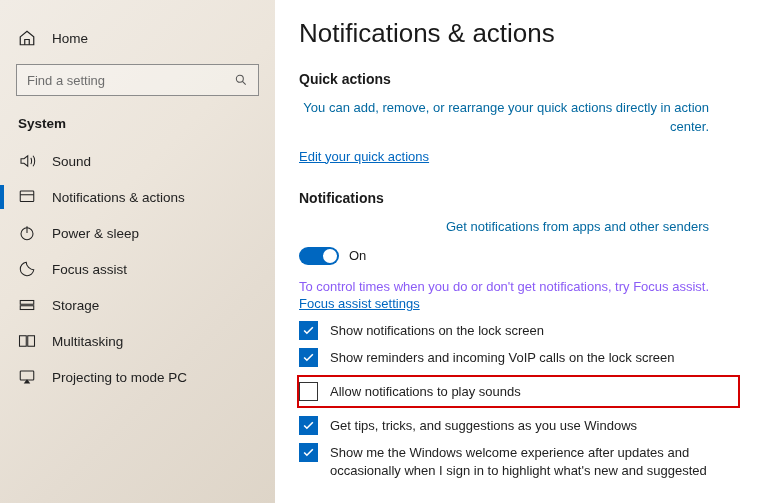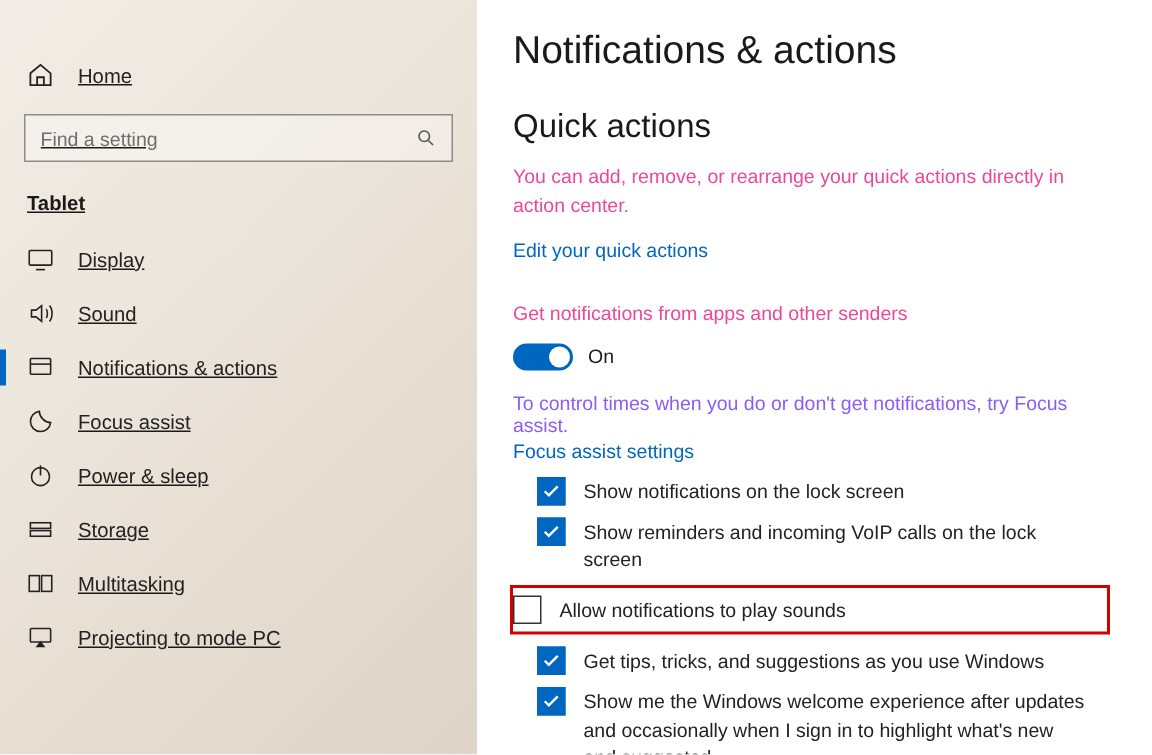--- a/index.html
+++ b/index.html
@@ -7,25 +7,24 @@
   font-family: "Segoe UI", Arial, sans-serif;
   font-size: 13px;
   color: #1a1a1a;
   width: 768px;
   height: 503px;
   overflow: hidden;
   display: flex;
   background: #fff;
 }
 .sidebar {
-  width: 318px;
+  width: 275px;
   height: 503px;
   background: linear-gradient(135deg, #f1ece5 0%, #ece5db 40%, #e4dcd1 70%, #ded5c8 100%);
-  padding-top: 32px;
-  text-decoration: underline;
+  padding-top: 20px;
 }
 .side-row {
   display: flex;
   align-items: center;
   height: 36px;
   padding-left: 18px;
   gap: 16px;
   cursor: pointer;
   position: relative;
 }
@@ -54,33 +53,33 @@
 .search-box input::placeholder { color: #6e6e6e; }
 .search-box .sicon { width: 14px; height: 14px; }
 .section-header { font-weight: 600; font-size: 13.5px; padding: 6px 0 12px 18px; }
 .content {
   flex: 1;
   padding: 18px 28px 10px 24px;
   overflow: hidden;
   background: #ffffff;
 }
 h1 { font-weight: 400; font-size: 26px; margin-bottom: 22px; }
-h2 { font-weight: 400; font-size: 22px; margin-bottom: 12px; }
-.desc { font-size: 13px; color: #ec4899; line-height: 1.45; margin-bottom: 12px; max-width: 410px; }
-.link { color: #0067c0; font-size: 13px; cursor: pointer; display: inline-block; }
+h2 { font-weight: 700; font-size: 14px; margin-bottom: 12px; }
+.desc { font-size: 13px; color: #0369a1; line-height: 1.45; margin-bottom: 12px; max-width: 410px; text-align: right; }
+.link { color: #0067c0; font-size: 13px; cursor: pointer; display: inline-block; text-decoration: underline; }
 .block { margin-bottom: 26px; }
 .toggle-row { display: flex; align-items: center; gap: 10px; margin: 10px 0 14px 0; }
 .toggle {
   width: 40px; height: 18px; border-radius: 9px; background: #0067c0; position: relative;
 }
 .toggle .knob {
   position: absolute; right: 2px; top: 2px; width: 14px; height: 14px; border-radius: 50%; background: #fff;
 }
 .hint { font-size: 13px; color: #8b5cf6; margin-bottom: 2px; }
-.chk-row { display: flex; align-items: flex-start; gap: 12px; margin: 8px 16px; max-width: 430px; }
+.chk-row { display: flex; align-items: flex-start; gap: 12px; margin: 8px 0; max-width: 430px; }
 .chk {
   width: 19px; height: 19px; border: 1px solid #333; flex-shrink: 0;
   display: flex; align-items: center; justify-content: center;
 }
 .chk.checked { background: #0067c0; border-color: #0067c0; }
 .chk.checked svg { display: block; }
 .chk svg { display: none; }
 .chk-row .clabel { font-size: 13px; color: #222; line-height: 1.4; padding-top: 1px; }
 .highlight-box {
   border: 2px solid #d40000;
@@ -108,31 +107,22 @@
       <input type="text" placeholder="Find a setting" style="">
       <span class="sicon">
         <svg width="14" height="14" viewBox="0 0 24 24" fill="none" stroke="#555" stroke-width="1.8">
             <circle cx="10" cy="10" r="6"></circle>
             <path d="m20 20-5.5-5.5"></path>
           </svg>
       </span>
     </div>
   </div>
 
-  <div class="section-header">Tablet</div>
-
-  <div class="side-row">
-    <span class="icon">
-        <svg width="18" height="18" viewBox="0 0 24 24" fill="none" stroke="#222" stroke-width="1.4">
-          <rect x="2" y="4" width="20" height="13" rx="1"></rect>
-          <path d="M8 21h8"></path>
-        </svg>
-      </span>
-    <span class="label">Display</span>
-  </div>
+  <div class="section-header">System</div>
+
   <div class="side-row">
     <span class="icon">
         <svg width="18" height="18" viewBox="0 0 24 24" fill="none" stroke="#222" stroke-width="1.4">
           <path d="M4 9v6h4l5 4V5L8 9H4z"></path>
           <path d="M17 8c1.5 1.2 1.5 6.8 0 8"></path>
           <path d="M20 5c3 3 3 11 0 14"></path>
         </svg>
       </span>
     <span class="label">Sound</span>
   </div>
@@ -141,33 +131,33 @@
         <svg width="18" height="18" viewBox="0 0 24 24" fill="none" stroke="#222" stroke-width="1.4">
           <rect x="3" y="4" width="18" height="14" rx="1"></rect>
           <path d="M3 9h18"></path>
         </svg>
       </span>
     <span class="label">Notifications &amp; actions</span>
   </div>
   <div class="side-row">
     <span class="icon">
         <svg width="18" height="18" viewBox="0 0 24 24" fill="none" stroke="#222" stroke-width="1.4">
-          <path d="M21 13A9 9 0 1 1 11 3c0 5 5 10 10 10z"></path>
-        </svg>
-      </span>
-    <span class="label">Focus assist</span>
-  </div>
-  <div class="side-row">
-    <span class="icon">
-        <svg width="18" height="18" viewBox="0 0 24 24" fill="none" stroke="#222" stroke-width="1.4">
           <circle cx="12" cy="13" r="8"></circle>
           <path d="M12 3v9"></path>
         </svg>
       </span>
     <span class="label">Power &amp; sleep</span>
+  </div>
+  <div class="side-row">
+    <span class="icon">
+        <svg width="18" height="18" viewBox="0 0 24 24" fill="none" stroke="#222" stroke-width="1.4">
+          <path d="M21 13A9 9 0 1 1 11 3c0 5 5 10 10 10z"></path>
+        </svg>
+      </span>
+    <span class="label">Focus assist</span>
   </div>
   <div class="side-row">
     <span class="icon">
         <svg width="18" height="18" viewBox="0 0 24 24" fill="none" stroke="#222" stroke-width="1.4">
           <rect x="3" y="6" width="18" height="5"></rect>
           <rect x="3" y="13" width="18" height="5"></rect>
         </svg>
       </span>
     <span class="label">Storage</span>
   </div>
@@ -194,20 +184,21 @@
 <div class="content">
   <h1>Notifications &amp; actions</h1>
 
   <div class="block">
     <h2>Quick actions</h2>
     <div class="desc">You can add, remove, or rearrange your quick actions directly in action center.</div>
     <span class="link">Edit your quick actions</span>
   </div>
 
   <div class="block" style="margin-bottom:10px">
+    <h2>Notifications</h2>
     <div class="desc" style="margin-bottom:4px">Get notifications from apps and other senders</div>
     <div class="toggle-row">
       <div class="toggle">
           <div class="knob"></div>
         </div>
       <span>On</span>
     </div>
     <div class="hint">To control times when you do or don't get notifications, try Focus assist.</div>
     <span class="link">Focus assist settings</span>
   </div>

